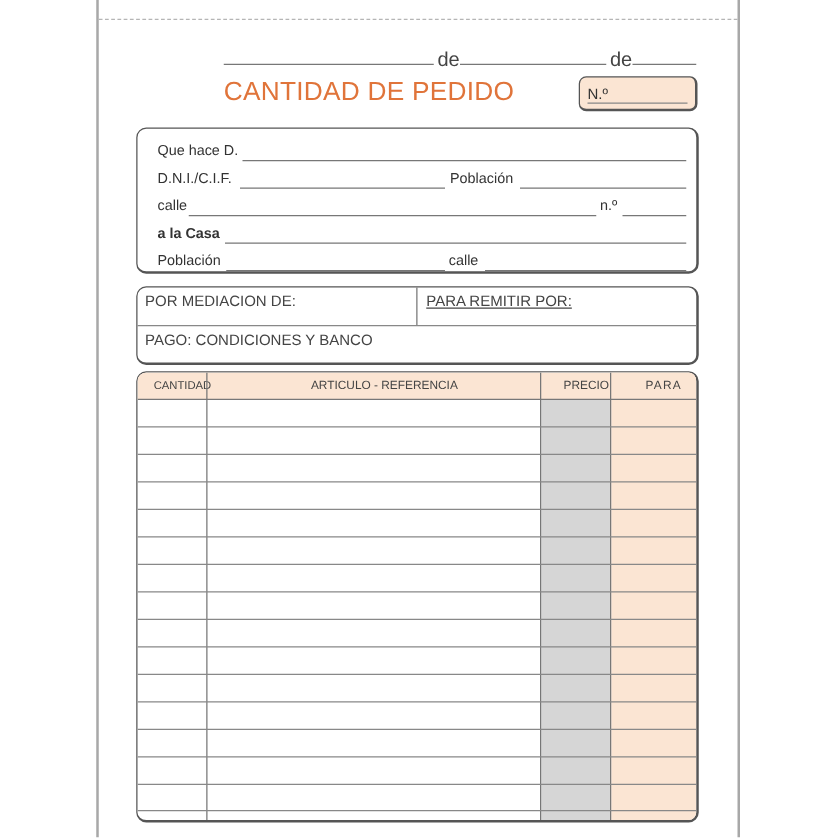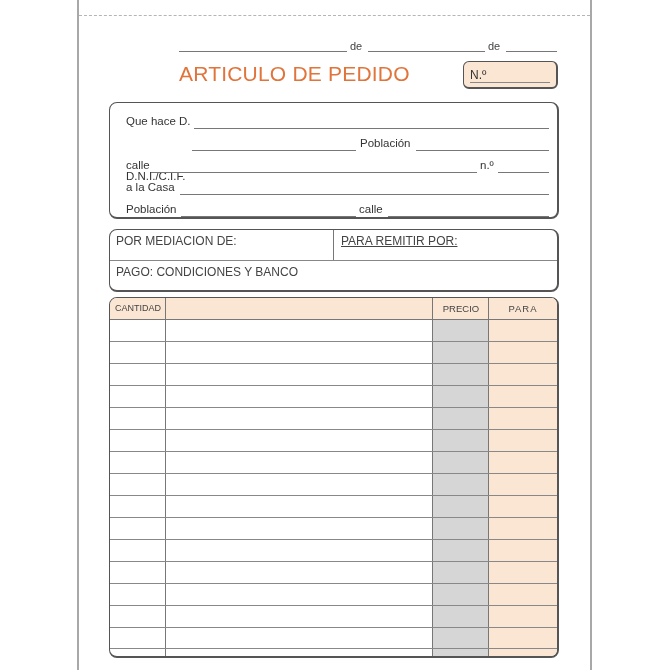--- a/index.html
+++ b/index.html
@@ -2,79 +2,79 @@
 <html><head>
 <meta charset="utf-8">
 <style>
   html, body { margin: 0; padding: 0; background: #ffffff; }
   body { width: 670px; height: 670px; position: relative; overflow: hidden;
          font-family: "Liberation Sans", sans-serif; color: #333; }
   .page { position: absolute; left: 77px; top: 0; width: 515px; height: 670px;
           border-left: 2px solid #a8a8a8; border-right: 2px solid #a8a8a8; box-sizing: border-box; background: #fff; }
   .perforation { position: absolute; left: 79px; top: 15px; width: 511px; height: 0;
                  border-top: 1.5px dashed #b5b5b5; }
-  .date-line { position: absolute; top: 40px; height: 14px; font-size: 11px; color: #444; }
+  .date-line { position: absolute; top: 40px; height: 14px; font-size: 16px; color: #444; }
   .uline { position: absolute; border-bottom: 1px solid #777; height: 0; }
   .title { position: absolute; left: 179px; top: 62px; font-size: 21px; color: #e0743a;
            letter-spacing: 0.2px; white-space: nowrap; }
   .numbox { position: absolute; left: 463px; top: 61px; width: 95px; height: 28px; box-sizing: border-box;
             border: 1.5px solid #555; border-right-width: 2.5px; border-bottom-width: 2.5px;
             border-radius: 6px; background: #fbe5d3; }
   .numbox .lbl { position: absolute; left: 6px; top: 6px; font-size: 12px; color: #333; }
   .numbox .ln { position: absolute; left: 6px; right: 6px; bottom: 4px; border-bottom: 1px solid #888; }
   .box { position: absolute; box-sizing: border-box; border: 1.5px solid #555;
          border-right-width: 2.5px; border-bottom-width: 2.5px; border-radius: 8px; background: #fff; }
   .field-row { position: absolute; left: 16px; right: 8px; height: 16px; font-size: 11.5px; color: #333; }
   .field-row span.t { position: absolute; top: 0; white-space: nowrap; }
   .field-row .fl { position: absolute; bottom: 2px; border-bottom: 1px solid #777; }
   .small { font-size: 12px; color: #444; position: absolute; white-space: nowrap; }
   .table { position: absolute; left: 109px; top: 297px; width: 450px; height: 361px; box-sizing: border-box;
            border: 1.5px solid #555; border-right-width: 2.5px; border-bottom-width: 2.5px; border-radius: 8px; overflow: hidden; background: #fff; }
   .col { position: absolute; top: 0; bottom: 0; box-sizing: border-box; }
   .hdr { position: absolute; top: 0; left: 0; right: 0; height: 21px; background: #fbe5d3; border-bottom: 1.5px solid #777; }
-  .hcell { position: absolute; top: 0; height: 21px; line-height: 21px; font-size: 9.5px; color: #444; text-align: center; }
+  .hcell { position: absolute; top: 0; height: 21px; line-height: 21px; font-size: 9.5px; color: #444; text-align: center; margin-left: 8px; }
   .rowline { position: absolute; left: 0; right: 0; height: 0; border-top: 1.5px solid #888; }
   .vline { position: absolute; top: 0; bottom: 0; width: 0; border-left: 1.5px solid #777; }
 </style>
 </head>
 <body>
 
 <div class="page"></div>
 <div class="perforation"></div>
 
 <div class="uline" style="left:179px; top:51px; width:168px;"></div>
 <div class="date-line" style="left:350px;">de</div>
 <div class="uline" style="left:368px; top:51px; width:117px;"></div>
 <div class="date-line" style="left:488px;">de</div>
 <div class="uline" style="left:506px; top:51px; width:51px;"></div>
 
-<div class="title">ARTICULO DE PEDIDO</div>
+<div class="title">CANTIDAD DE PEDIDO</div>
 <div class="numbox">
   <span class="lbl">N.º</span>
   <span class="ln"></span>
 </div>
 
 <div class="box" style="left:109px; top:102px; width:450px; height:117px;">
   <div class="field-row" style="top:12px;">
     <span class="t" style="left:0;">Que hace D.</span>
     <span class="fl" style="left:68px; right:0;"></span>
   </div>
   <div class="field-row" style="top:34px;">
-    <span class="t" style="left:0;margin-top:33px;">D.N.I./C.I.F.</span>
+    <span class="t" style="left:0;">D.N.I./C.I.F.</span>
     <span class="fl" style="left:66px; width:164px;"></span>
     <span class="t" style="left:234px;">Población</span>
     <span class="fl" style="left:290px; right:0;"></span>
   </div>
   <div class="field-row" style="top:56px;">
     <span class="t" style="left:0;">calle</span>
     <span class="fl" style="left:25px; width:326px;"></span>
     <span class="t" style="left:354px;">n.º</span>
     <span class="fl" style="left:372px; right:0;"></span>
   </div>
-  <div class="field-row" style="top:78px;">
+  <div class="field-row" style="top:78px;font-weight:bold;">
     <span class="t" style="left:0;">a la Casa</span>
     <span class="fl" style="left:54px; right:0;"></span>
   </div>
   <div class="field-row" style="top:100px;">
     <span class="t" style="left:0;">Población</span>
     <span class="fl" style="left:55px; width:175px;"></span>
     <span class="t" style="left:233px;">calle</span>
     <span class="fl" style="left:262px; right:0;"></span>
   </div>
 </div>
@@ -88,20 +88,21 @@
   <div style="position:absolute; left:224px; top:0; right:0; height:30px;"></div>
   <span class="small" style="left:6px; top:35px;">PAGO: CONDICIONES Y BANCO</span>
   <div style="position:absolute; left:0; top:31px; right:0; bottom:0;"></div>
 </div>
 
 <div class="table">
   <div class="col" style="left:323px; width:56px; background:#d6d6d6;"></div>
   <div class="col" style="left:379px; right:0; background:#fbe5d3;"></div>
   <div class="hdr"></div>
   <div class="hcell" style="left:0; width:56px; font-size:9px;">CANTIDAD</div>
+  <div class="hcell" style="left:56px; width:267px;">ARTICULO - REFERENCIA</div>
   <div class="hcell" style="left:323px; width:56px;">PRECIO</div>
   <div class="hcell" style="left:379px; width:68px; letter-spacing:1px;">PARA</div>
 
   <div class="vline" style="left:55px;"></div>
   <div class="vline" style="left:322px;"></div>
   <div class="vline" style="left:378px;"></div>
 
   <div class="rowline" style="top:43px;"></div>
   <div class="rowline" style="top:65px;"></div>
   <div class="rowline" style="top:87px;"></div>

